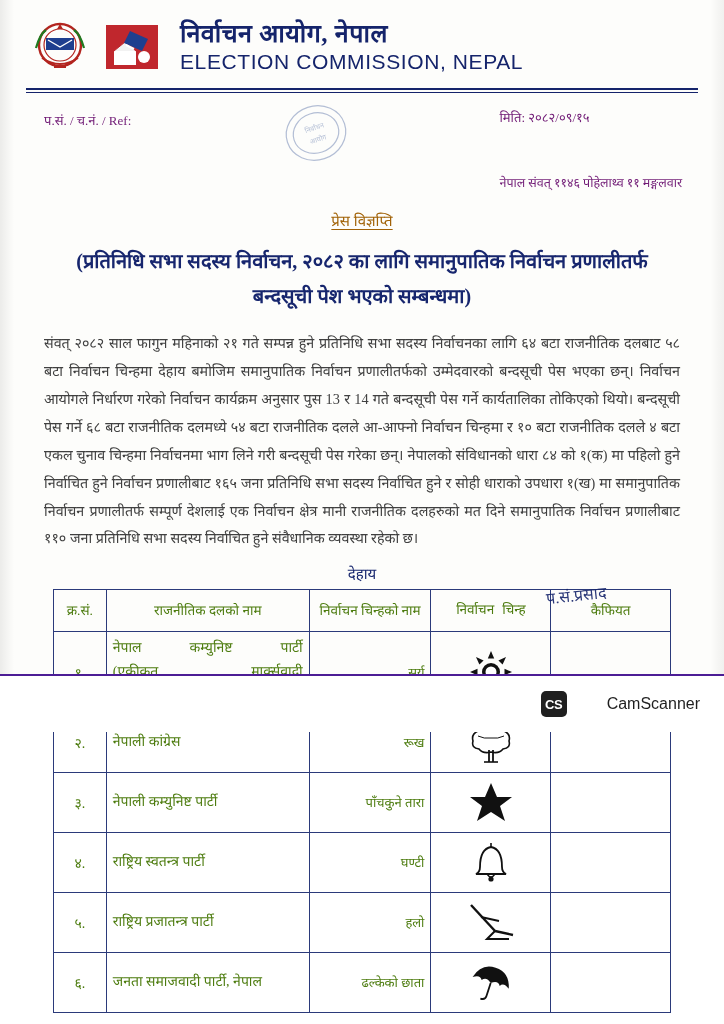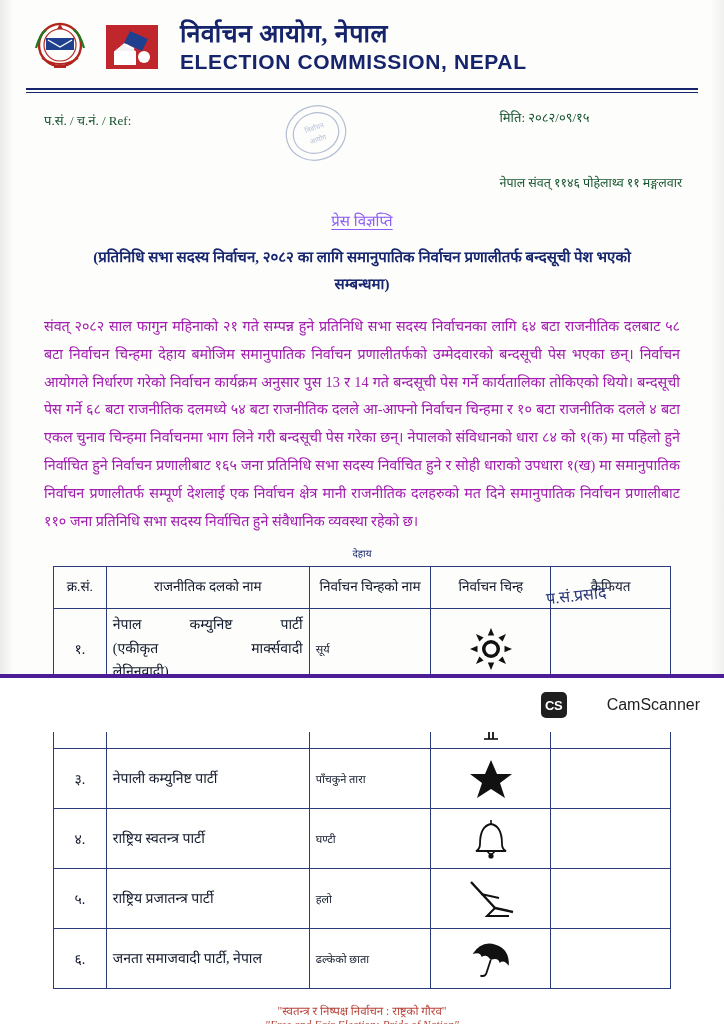--- a/index.html
+++ b/index.html
@@ -44,117 +44,117 @@
   .title-np {
     font-family: "Liberation Serif", serif;
     font-size: 25px;
     font-weight: bold;
     color: #15246b;
     letter-spacing: 0.5px;
     line-height: 1.1;
   }
   .title-en {
     font-size: 21px;
-    font-weight: bold;
+    font-weight: normal;
     color: #15246b;
     letter-spacing: 0.6px;
     line-height: 1.15;
     margin-top: 2px;
   }
   .rule {
     height: 2px;
     background: #15246b;
     margin: 6px 26px 0 26px;
   }
   .rule.thin { height: 1px; margin-top: 2px; }
 
   
   .meta-row {
     display: flex;
     justify-content: space-between;
     align-items: flex-start;
     padding: 14px 42px 0 44px;
     font-family: "Liberation Serif", serif;
     font-size: 13px;
-    color: #14532d;
+    color: #701a75;
   }
   .meta-left { padding-top: 4px; }
   .meta-right { text-align: left; line-height: 1.7; }
   .meta-right .date2 { font-size: 12.5px; margin-top: 44px; }
 
   
   .stamp {
     position: absolute;
     left: 268px; top: 100px;
     width: 96px; height: 66px;
     opacity: 0.35;
     pointer-events: none;
   }
 
   
   .press-title {
     text-align: center;
     font-family: "Liberation Serif", serif;
     font-size: 15px;
-    color: #8b5cf6;
+    color: #a16207;
     margin-top: 16px;
     text-decoration: underline;
     text-underline-offset: 3px;
   }
   .subject {
     margin: 14px 76px 0 76px;
     text-align: center;
     font-family: "Liberation Serif", serif;
-    font-size: 15px;
+    font-size: 20px;
     font-weight: bold;
     line-height: 1.75;
     color: #17266e;
   }
 
   
   .body-par {
     margin: 16px 44px 0 44px;
     font-family: "Liberation Serif", serif;
     font-size: 14.3px;
     line-height: 1.95;
     text-align: justify;
-    color: #a21caf;
+    color: #404040;
   }
   .dehaya {
     text-align: center;
     font-family: "Liberation Serif", serif;
-    font-size: 10px;
+    font-size: 15px;
     margin: 10px 0 6px 0;
     color: #17266e;
   }
 
   
   table.dl {
     border-collapse: collapse;
     width: 618px;
     margin: 0 auto;
     font-family: "Liberation Serif", serif;
-    color: #0f172a;
+    color: #4d7c0f;
   }
   table.dl th, table.dl td {
     border: 1px solid #2b3a7a;
     padding: 4px 6px;
     vertical-align: middle;
   }
   table.dl th {
     font-size: 13.5px;
     font-weight: normal;
     text-align: center;
     height: 42px;
     line-height: 1.5;
   }
   .c-sn  { width: 52px;  text-align: center; font-size: 14px; }
   .c-party { width: 200px; font-size: 14px; line-height: 1.7; }
-  .c-symname { width: 120px; text-align: left; font-size: 11px; }
-  .c-sym { width: 118px; text-align: center; }
+  .c-symname { width: 120px; text-align: right; font-size: 13px; }
+  .c-sym { width: 118px; text-align: center; font-family: Liberation Mono, monospace; }
   .c-remark { width: 118px; }
   table.dl tbody tr { height: 60px; }
   table.dl tbody tr.tall { height: 74px; }
   .party-justify {
     display: block;
     text-align: justify;
     text-align-last: justify;
   }
   .sym-holder {
     display: flex; align-items: center; justify-content: center;
@@ -192,21 +192,21 @@
     transform: rotate(-6deg);
     opacity: 0.9;
   }
 
   
   .cam-strip {
     position: absolute;
     left: 0; right: 0; bottom: 0;
     height: 58px;
     background: #ffffff;
-    border-top: 4px solid #4c1d95;
+    border-top: 2px solid #4c1d95;
     display: flex;
     align-items: center;
     justify-content: flex-end;
     padding-right: 24px;
     gap: 8px;
   }
   .cs-badge {
     width: 26px; height: 26px;
     background: #1f1f1f;
     color: #fff;

